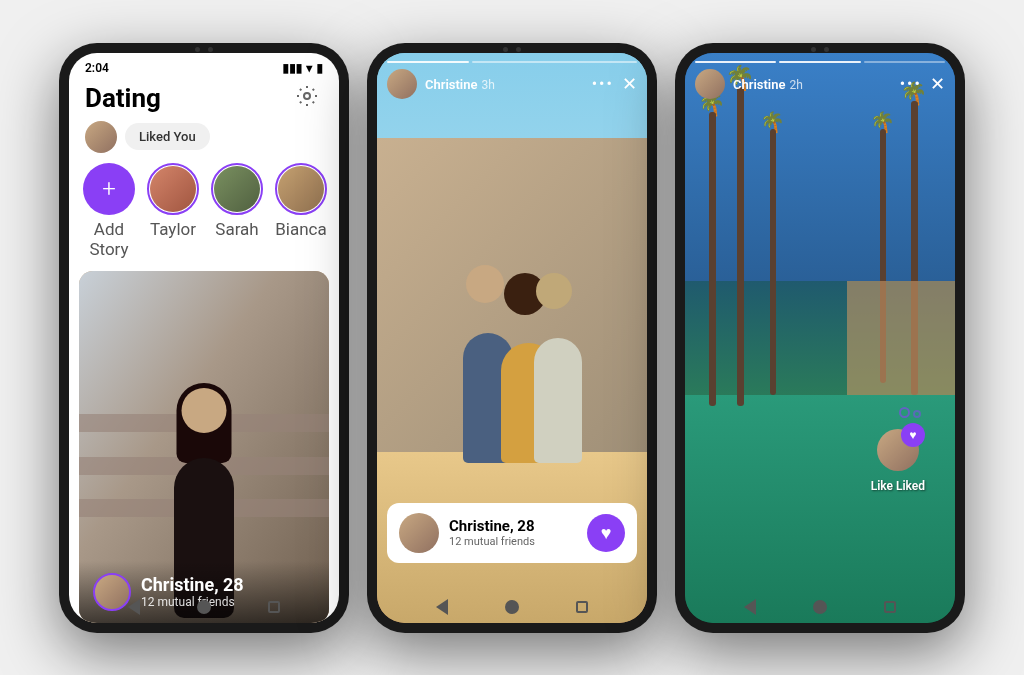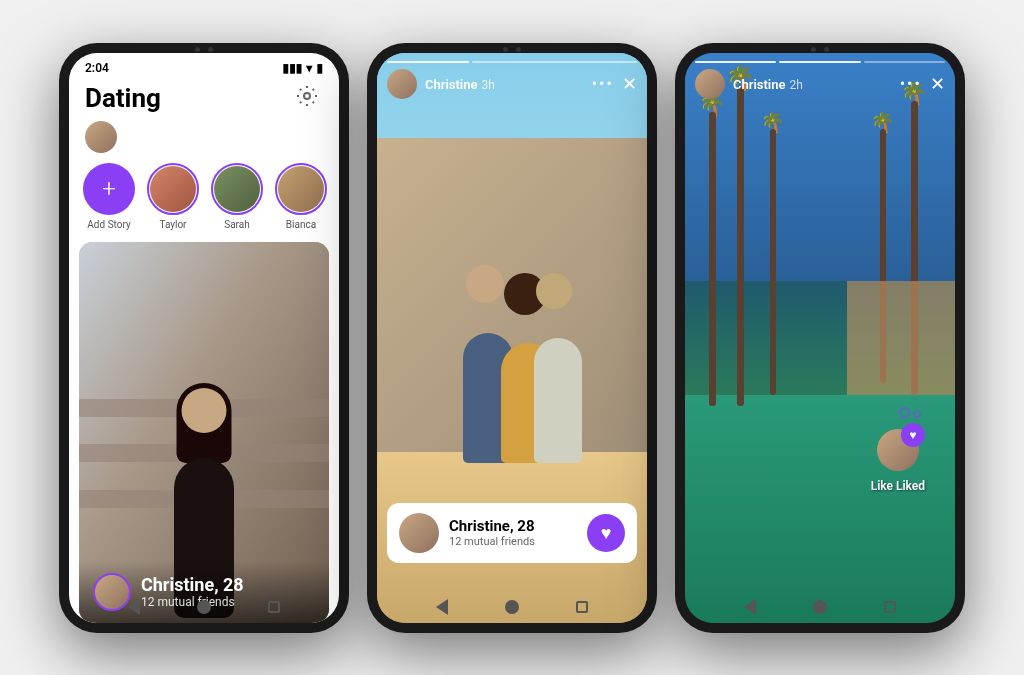--- a/index.html
+++ b/index.html
@@ -141,21 +141,21 @@
       border-radius: 50%;
       background: #8a3ff5;
       display: flex;
       align-items: center;
       justify-content: center;
       color: white;
       font-size: 24px;
       font-weight: 300;
     }
     .story-label {
-      font-size: 10px;
+      font-size: 17px;
       color: #555;
       text-align: center;
     }
     .main-card {
       flex: 1;
       margin: 0 10px;
       border-radius: 14px;
       overflow: hidden;
       position: relative;
       background: #c8a882;
@@ -510,20 +510,21 @@
       <div class="gear-icon">
         <svg width="24" height="24" viewBox="0 0 24 24" fill="none" stroke="#666" stroke-width="2">
           <circle cx="12" cy="12" r="3"></circle>
           <path d="M12 2v2M12 20v2M4.93 4.93l1.41 1.41M17.66 17.66l1.41 1.41M2 12h2M20 12h2M6.34 17.66l-1.41 1.41M19.07 4.93l-1.41 1.41"></path>
         </svg>
       </div>
     </div>
 
     <div class="tab-row">
       <div class="avatar-sm avatar-christine" style="background: linear-gradient(135deg,#c8a882,#907060);"></div>
+      <div class="tab-pill">Liked You</div>
     </div>
 
     <div class="stories-row">
       <div class="story-item">
         <div class="add-story-btn">
           <span>+</span>
         </div>
         <span class="story-label">Add Story</span>
       </div>
       <div class="story-item">

